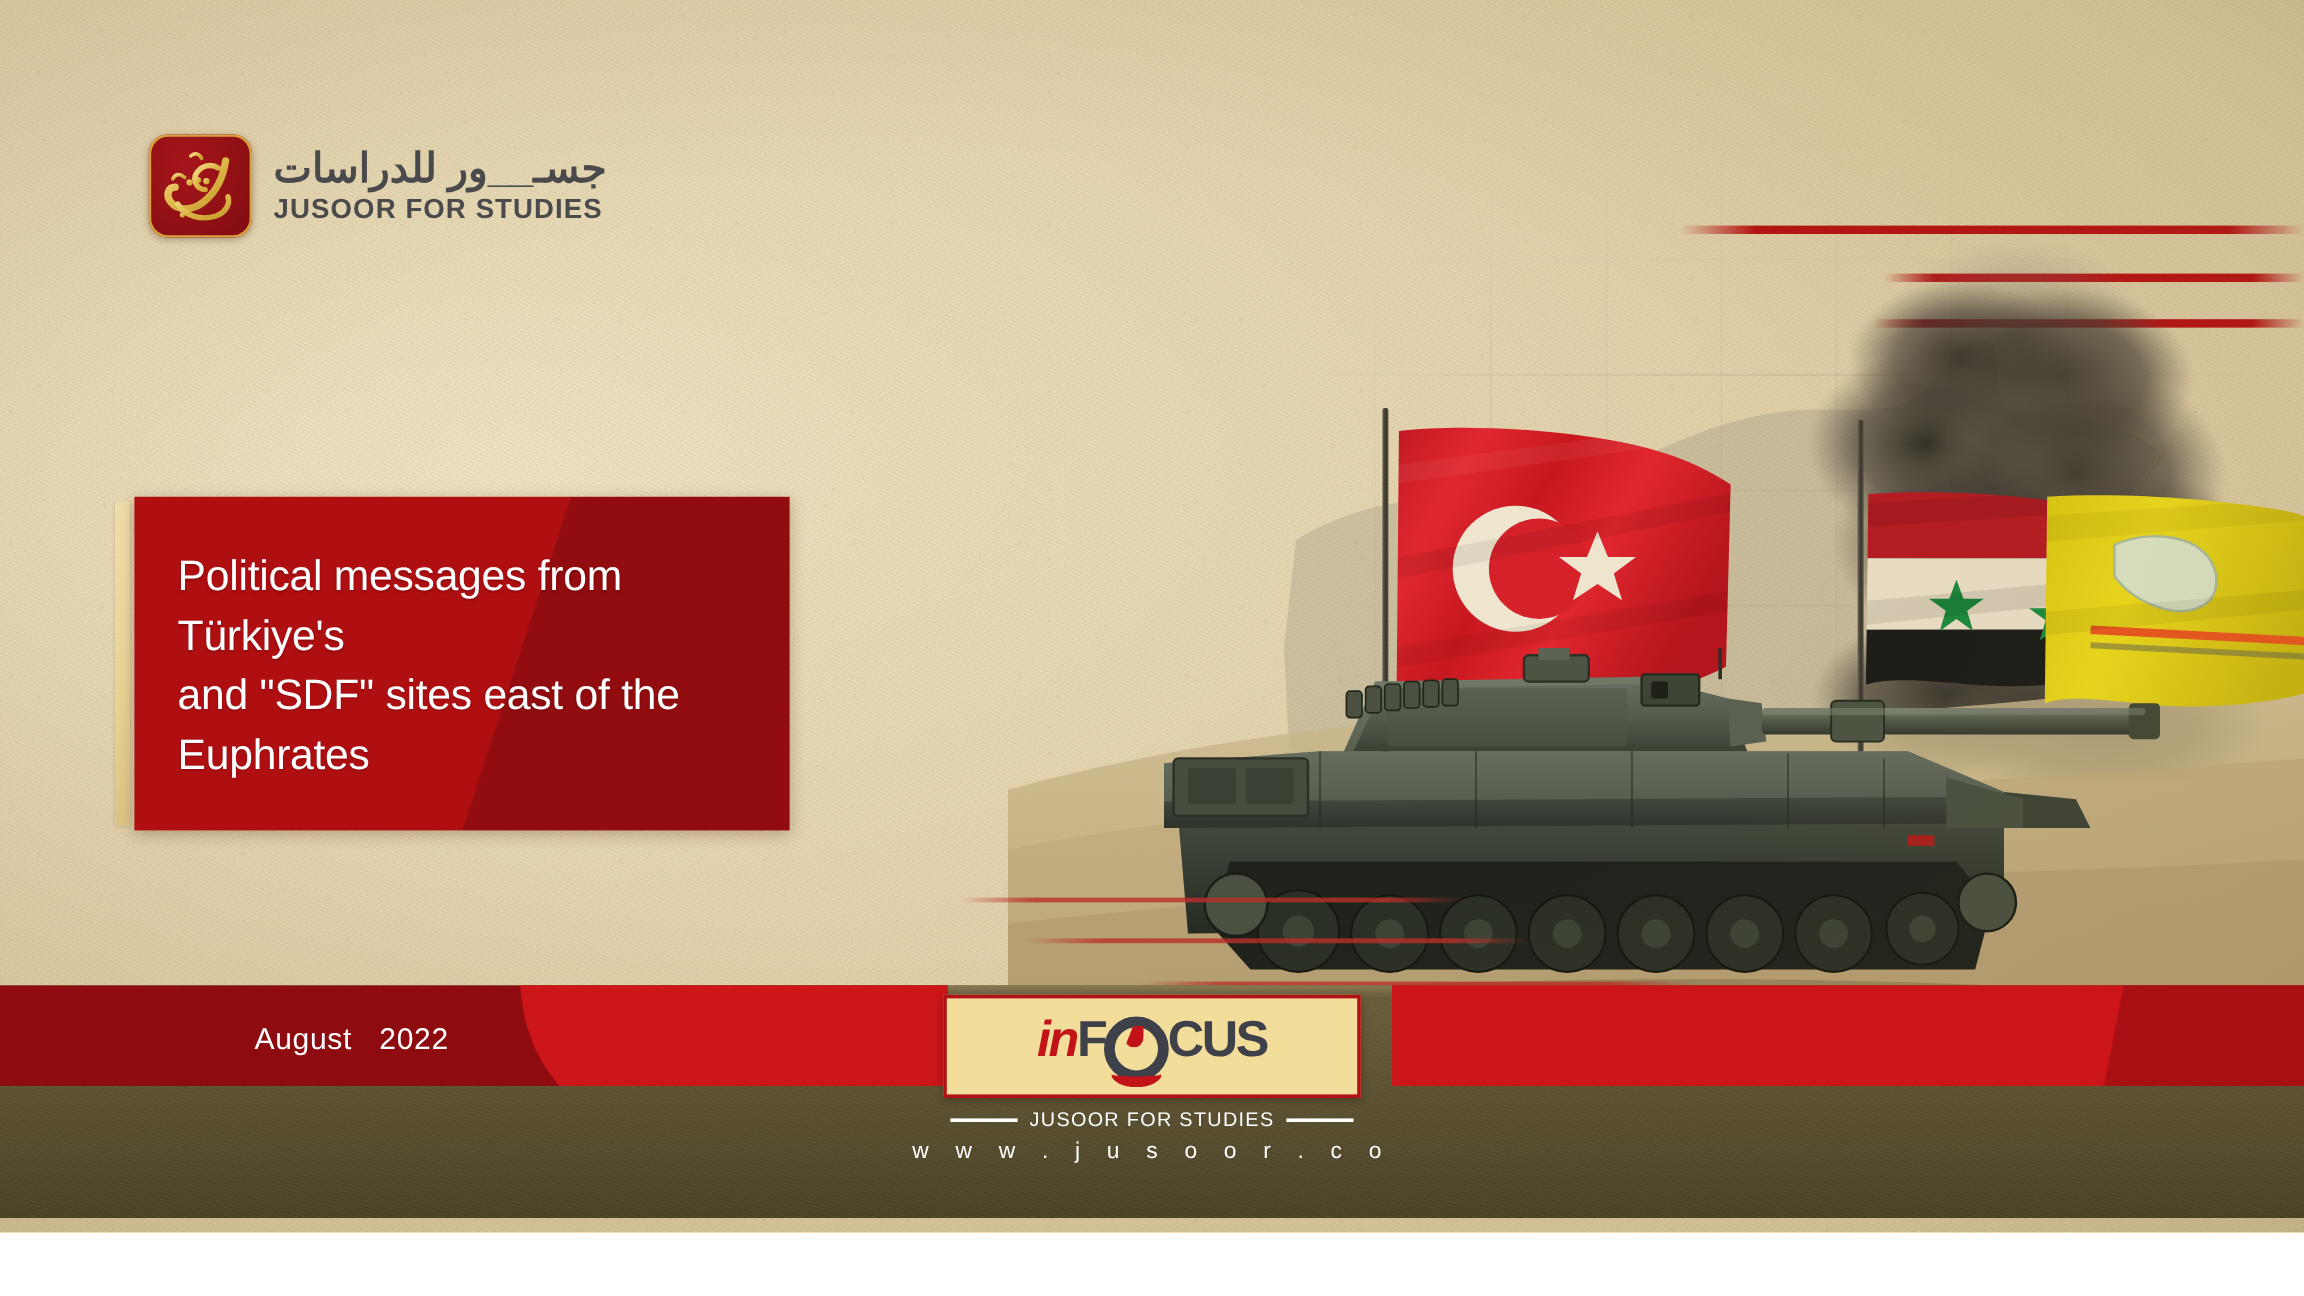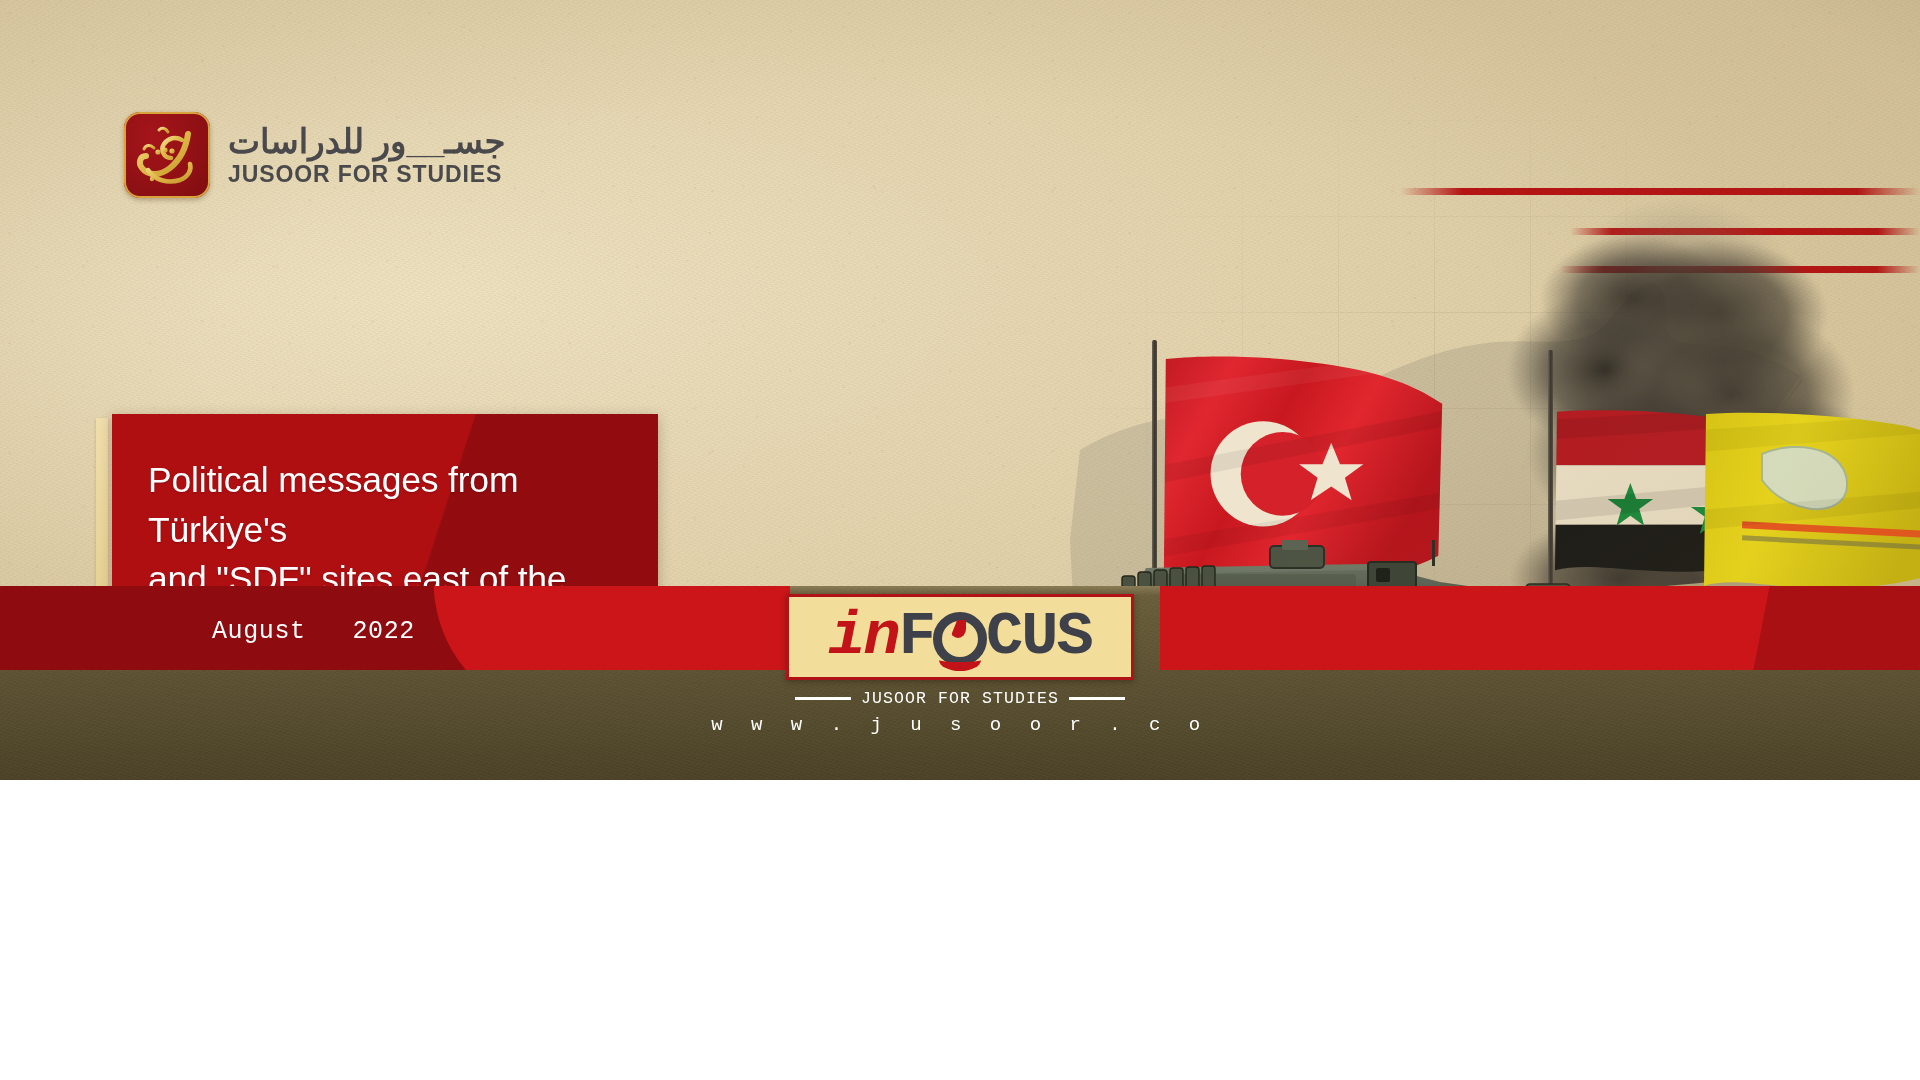--- a/index.html
+++ b/index.html
@@ -8,21 +8,21 @@
     width: 1920px;
     height: 1080px;
     overflow: hidden;
     font-family: "Liberation Sans", sans-serif;
   }
 
   
   #poster {
     position: relative;
     width: 1920px;
-    height: 780px;
+    height: 1027px;
     background: #fde047;
     overflow: hidden;
   }
 
   
   .paper-base {
     position: absolute;
     inset: 0;
     background:
       radial-gradient(ellipse 70% 60% at 22% 38%, #efe3c2 0%, #e6d8b4 45%, #ddcca4 100%),
@@ -188,26 +188,25 @@
     font-size: 35.5px;
     font-weight: 400;
     line-height: 1.40;
     letter-spacing: -.2px;
     text-shadow: 0 1px 2px rgba(60,0,0,.30);
   }
 
   
   .bottom-band {
     position: absolute;
-    left: 0; bottom: 0;
+    left: 0; bottom: 12px;
     width: 1920px; height: 194px;
     background:
       linear-gradient(to bottom, #6b5f3c 0%, #605535 35%, #554b2e 70%, #4b4228 100%);
     overflow: hidden;
-    font-family: Liberation Mono, monospace;
   }
   .bottom-band .grain {
     position: absolute; inset: 0;
     opacity: .45;
     background-image:
       repeating-linear-gradient(17deg, rgba(255,240,200,.055) 0 1px, transparent 1px 3px),
       repeating-linear-gradient(-41deg, rgba(0,0,0,.07) 0 1px, transparent 1px 4px);
   }
   .bottom-band .topedge {
     position: absolute; left: 0; top: 0;
@@ -275,21 +274,21 @@
   .infocus-box {
     width: 348px; height: 86px;
     background: #f2dd9a;
     border: 3px solid #b01215;
     display: flex;
     align-items: center;
     justify-content: center;
     box-shadow: 0 2px 6px rgba(30,20,0,.35);
   }
   .infocus-word {
-    font-size: 62px;
+    font-size: 42px;
     font-weight: 700;
     line-height: 1;
     letter-spacing: -2px;
     display: flex;
     align-items: baseline;
     position: relative;
   }
   .infocus-in {
     color: #c21418;
     font-style: italic;

